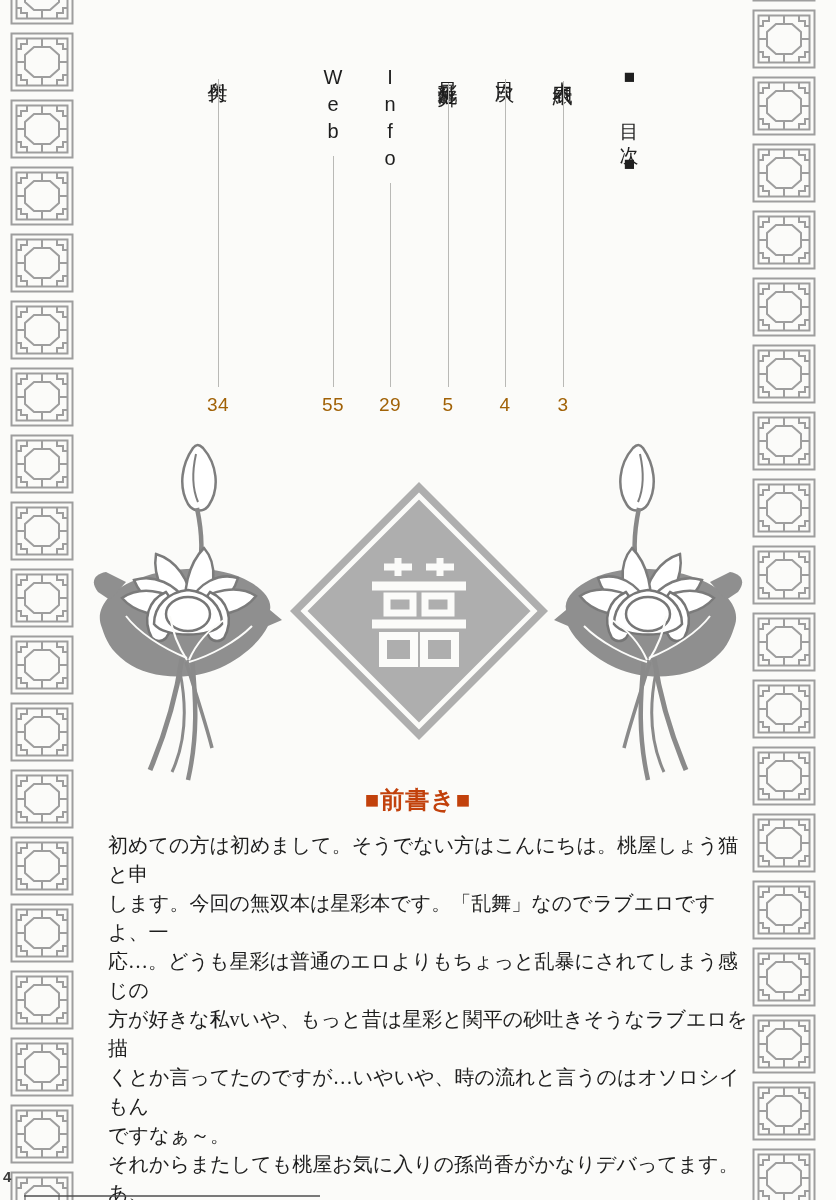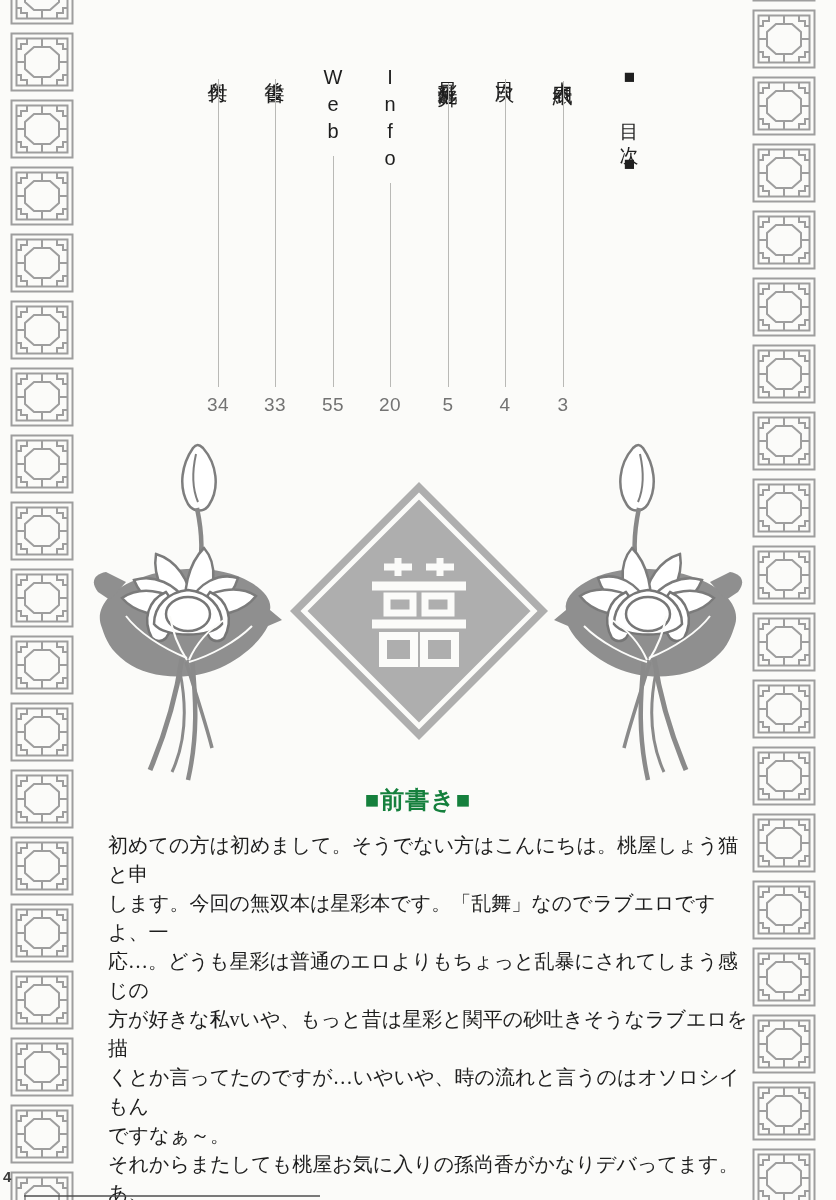--- a/index.html
+++ b/index.html
@@ -31,35 +31,35 @@
     display:flex;flex-direction:column;align-items:center;
   }
   .toc-label{
     writing-mode:vertical-rl;text-orientation:upright;
     font-size:20px;letter-spacing:2px;color:#1e1e1e;line-height:1;
   }
   .toc-leader{
     flex:1 1 auto;width:1px;background:#b9b9b6;margin-top:9px;margin-bottom:7px;
   }
   .toc-page{
-    flex:0 0 auto;font-size:19px;color:#737373;letter-spacing:0.5px;
+    flex:0 0 auto;font-size:19px;color:#a16207;letter-spacing:0.5px;
   }
 
   
   .deco{position:absolute;}
   .deco-diamond{left:288px;top:480px;width:262px;height:262px;}
   .deco-lotus-left{left:92px;top:432px;width:190px;height:350px;}
   .deco-lotus-right{left:554px;top:432px;width:190px;height:350px;transform:scaleX(-1);}
   .deco svg{display:block;width:100%;height:100%;}
 
   
   .preface-heading{
     position:absolute;left:0;top:784px;width:836px;
     text-align:center;font-family:"Liberation Serif", serif;
-    font-weight:bold;font-size:24px;color:#15803d;letter-spacing:1px;
+    font-weight:bold;font-size:24px;color:#c2410c;letter-spacing:1px;
   }
   .preface-body{
     position:absolute;left:108px;top:831px;width:640px;
     font-family:"Liberation Serif", serif;
     font-size:20px;line-height:29px;color:#1d1d1d;
     white-space:pre-line;letter-spacing:0px;
   }
 
   
   .page-number{
@@ -197,31 +197,26 @@
     <span class="toc-page">4</span>
   </div>
   <div class="toc-col" style="left:426px">
     <span class="toc-label">星彩乱舞</span>
     <span class="toc-leader"></span>
     <span class="toc-page">5</span>
   </div>
   <div class="toc-col" style="left:368px">
     <span class="toc-label" style="letter-spacing:5px">Info</span>
     <span class="toc-leader"></span>
-    <span class="toc-page">20</span>
+    <span class="toc-page">29</span>
   </div>
   <div class="toc-col" style="left:311px">
     <span class="toc-label" style="letter-spacing:5px">Web</span>
     <span class="toc-leader"></span>
     <span class="toc-page">55</span>
-  </div>
-  <div class="toc-col" style="left:253px">
-    <span class="toc-label">後書</span>
-    <span class="toc-leader"></span>
-    <span class="toc-page">33</span>
   </div>
   <div class="toc-col" style="left:196px">
     <span class="toc-label">奥付</span>
     <span class="toc-leader"></span>
     <span class="toc-page">34</span>
   </div>
 
   <div class="deco deco-lotus-left">
     <svg viewBox="0 0 190 350">
         <use href="#lotus"></use>

